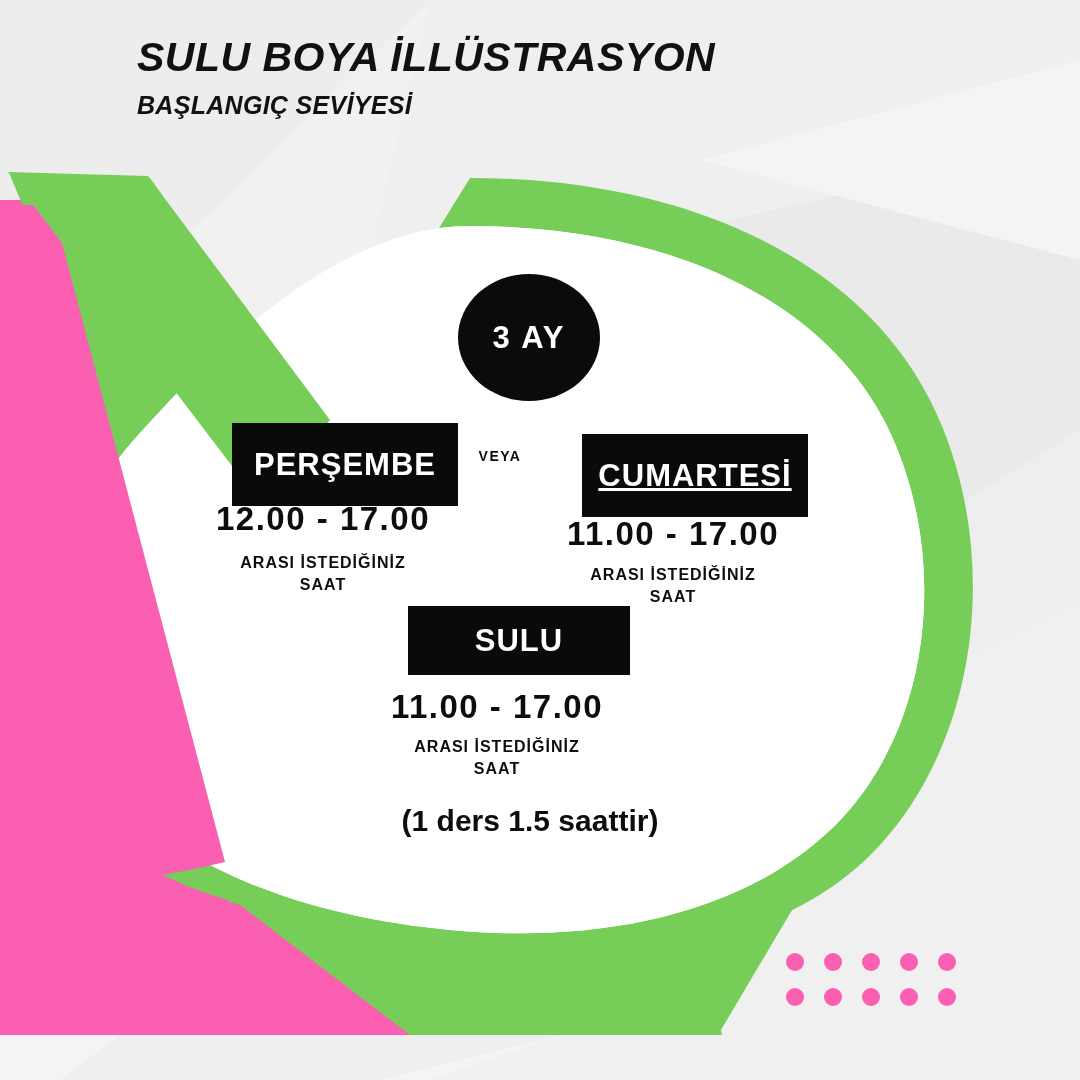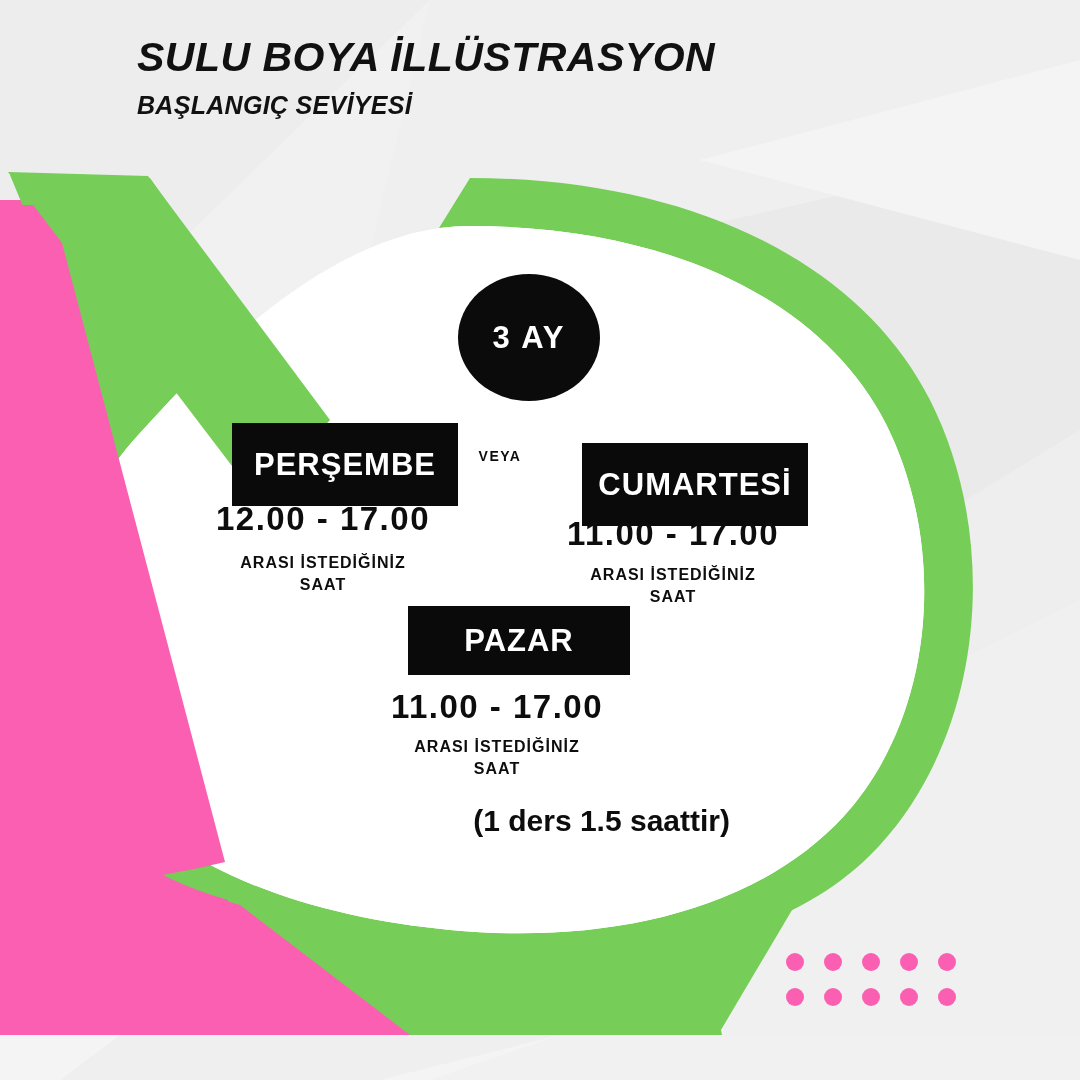--- a/index.html
+++ b/index.html
@@ -50,37 +50,37 @@
     position:absolute; color:#0d0d0d; font-weight:bold;
     letter-spacing:1px; text-align:center; line-height:1.35;
     font-size:16px;
   }
 
   
   #chip-thu  { left:210px; top:423px;  width:226px; height:83px;  font-size:31px; }
   #time-thu  { left:193px; top:500px;  width:260px; font-size:33px; }
   #note-thu  { left:193px; top:552px;  width:260px; }
 
-  #chip-sat  { left:560px; top:443px;  width:226px; height:83px;  font-size:31px; }
+  #chip-sat  { left:560px; top:434px;  width:226px; height:83px;  font-size:31px;text-decoration:underline; }
   #time-sat  { left:543px; top:515px;  width:260px; font-size:33px; }
   #note-sat  { left:543px; top:564px;  width:260px; }
 
   #chip-sun  { left:386px; top:606px;  width:222px; height:69px;  font-size:31px; }
   #time-sun  { left:367px; top:688px;  width:260px; font-size:33px; }
   #note-sun  { left:367px; top:736px;  width:260px; }
 
   .veya {
     position:absolute; left:445px; top:448px; width:110px;
     text-align:center; font-size:14px; font-weight:bold;
     letter-spacing:1.5px; color:#0d0d0d;
   }
 
   .footnote {
     position:absolute; left:330px; top:804px; width:400px;
-    text-align:right; font-size:30px; font-weight:bold;
+    text-align:center; font-size:30px; font-weight:bold;
     color:#0d0d0d; letter-spacing:0px; white-space:nowrap;
   }
 
   
   .dot-grid {
     position:absolute; left:786px; top:953px;
     display:grid; grid-template-columns:repeat(5, 18px);
     grid-auto-rows:18px; column-gap:20px; row-gap:17px;
   }
   .dot { width:18px; height:18px; border-radius:50%; background:#FB5FB2; }
@@ -200,21 +200,21 @@
 
   <div class="veya">VEYA</div>
 
   <div id="chip-sat" class="day-chip">
     <span>CUMARTESİ</span>
   </div>
   <div id="time-sat" class="time">11.00 - 17.00</div>
   <div id="note-sat" class="note">ARASI İSTEDİĞİNİZ<br>SAAT</div>
 
   <div id="chip-sun" class="day-chip">
-    <span>PAZAR</span>
+    <span>SULU</span>
   </div>
   <div id="time-sun" class="time">11.00 - 17.00</div>
   <div id="note-sun" class="note">ARASI İSTEDİĞİNİZ<br>SAAT</div>
 
   <div class="footnote">(1 ders 1.5 saattir)</div>
 
   <div class="dot-grid">
     <span class="dot"></span>
     <span class="dot"></span>
     <span class="dot"></span>

